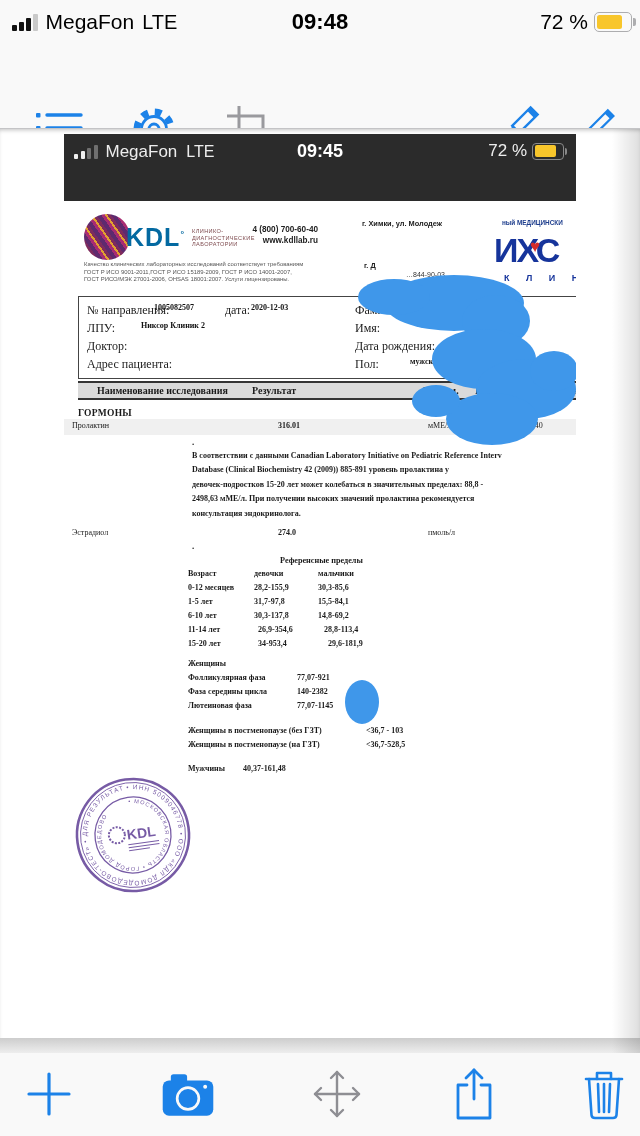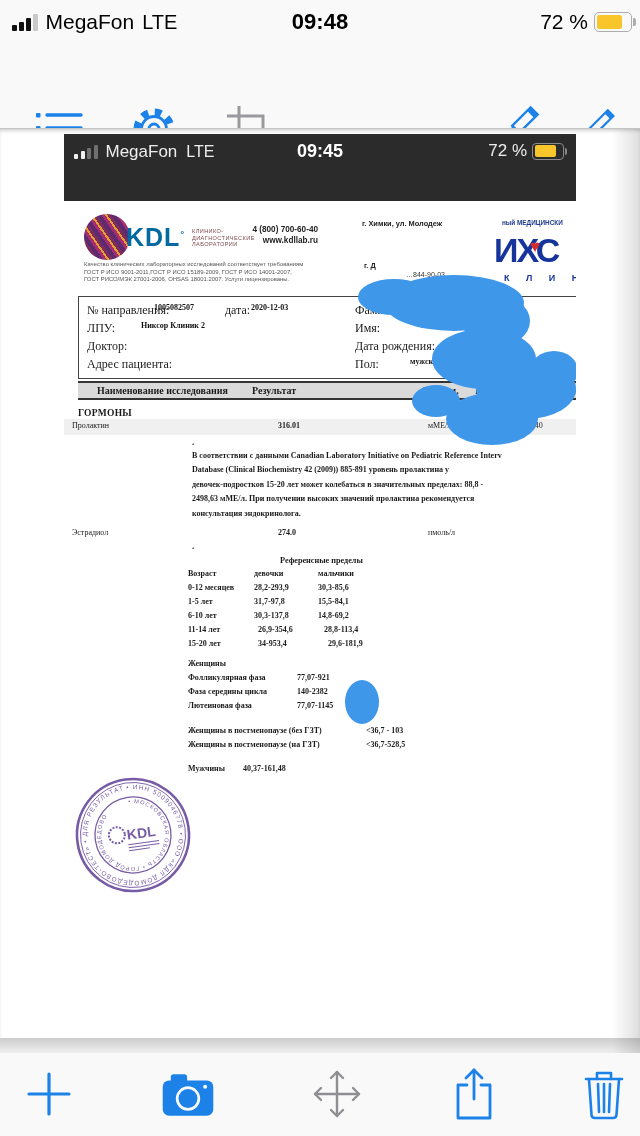--- a/index.html
+++ b/index.html
@@ -295,21 +295,21 @@
 
       <div class="ref-title">Референсные пределы</div>
       <div class="ref-tbl">
         <div class="r">
             <span class="c0">Возраст</span>
             <span class="c1">девочки</span>
             <span class="c2">мальчики</span>
           </div>
         <div class="r">
             <span class="c0">0-12 месяцев</span>
-            <span class="c1">28,2-293,9</span>
+            <span class="c1">28,2-155,9</span>
             <span class="c2">30,3-85,6</span>
           </div>
         <div class="r">
             <span class="c0">1-5 лет</span>
             <span class="c1">31,7-97,8</span>
             <span class="c2">15,5-84,1</span>
           </div>
         <div class="r">
             <span class="c0">6-10 лет</span>
             <span class="c1">30,3-137,8</span>

